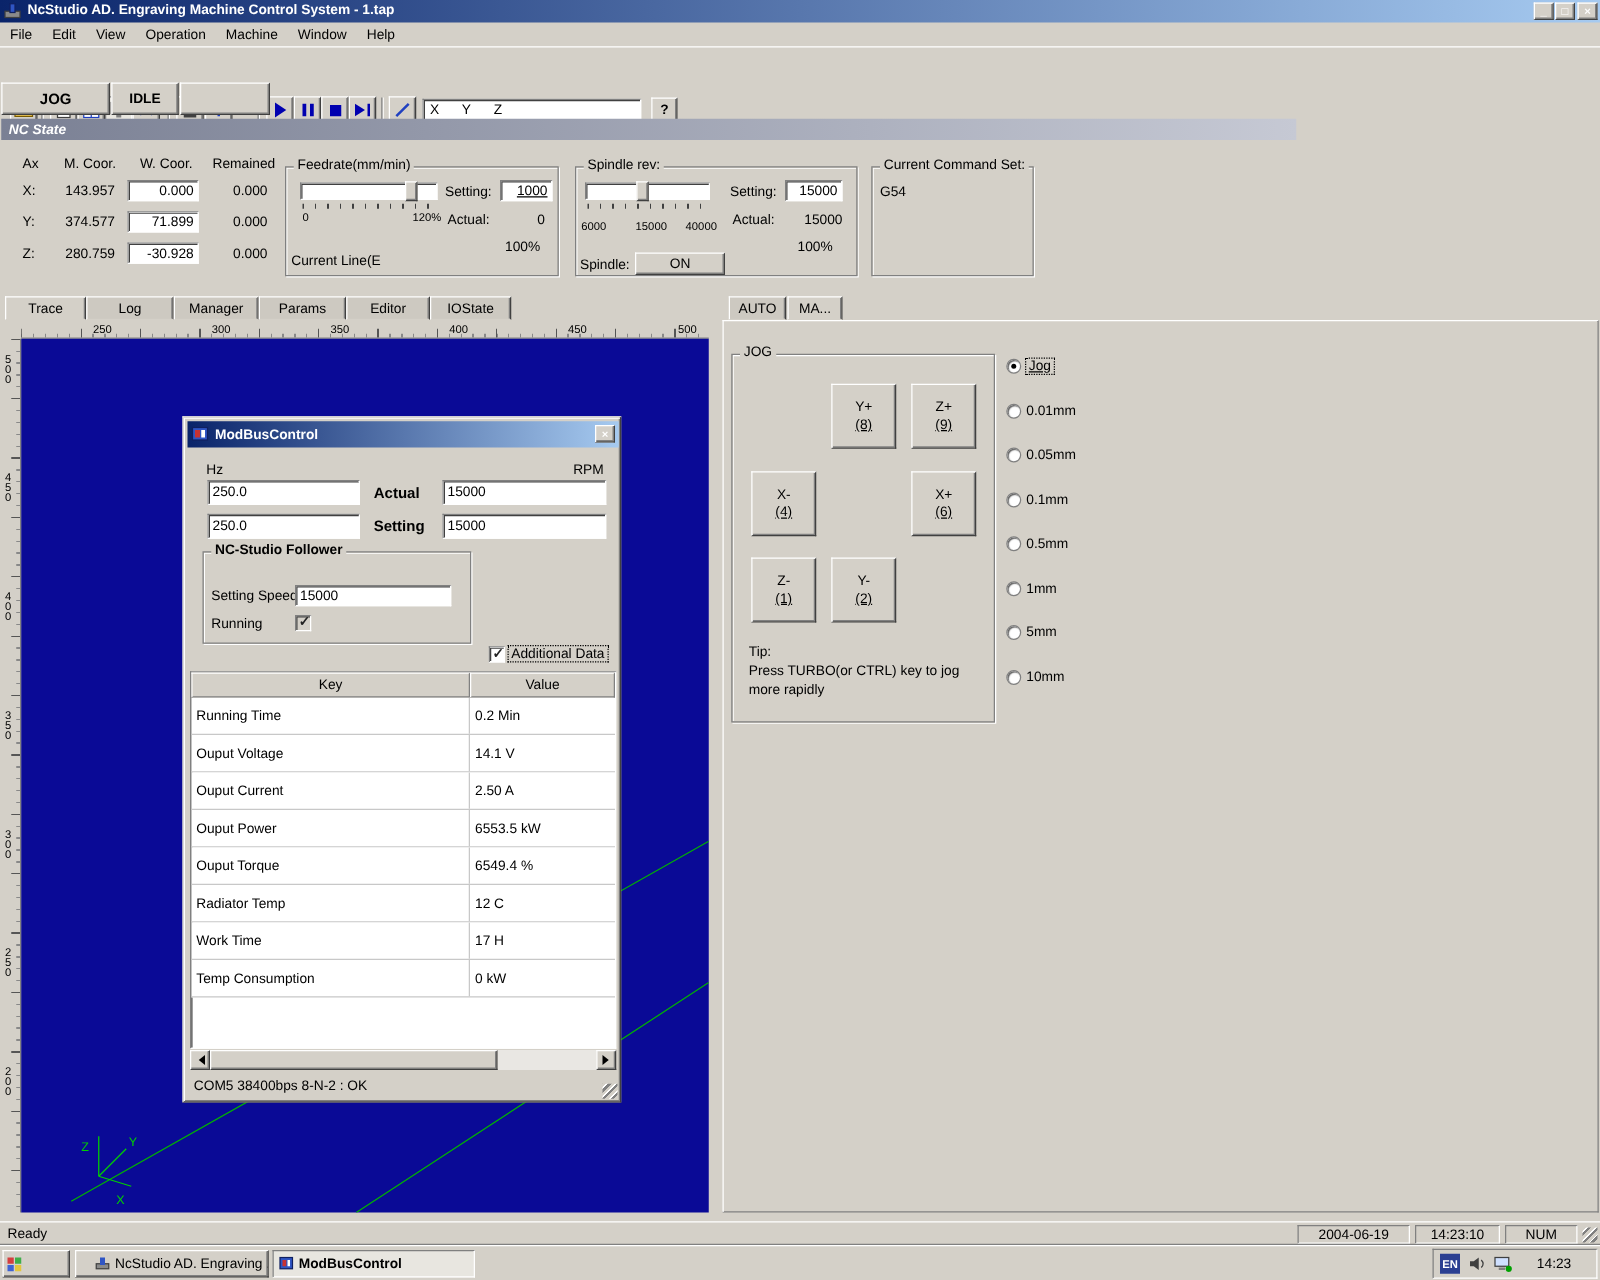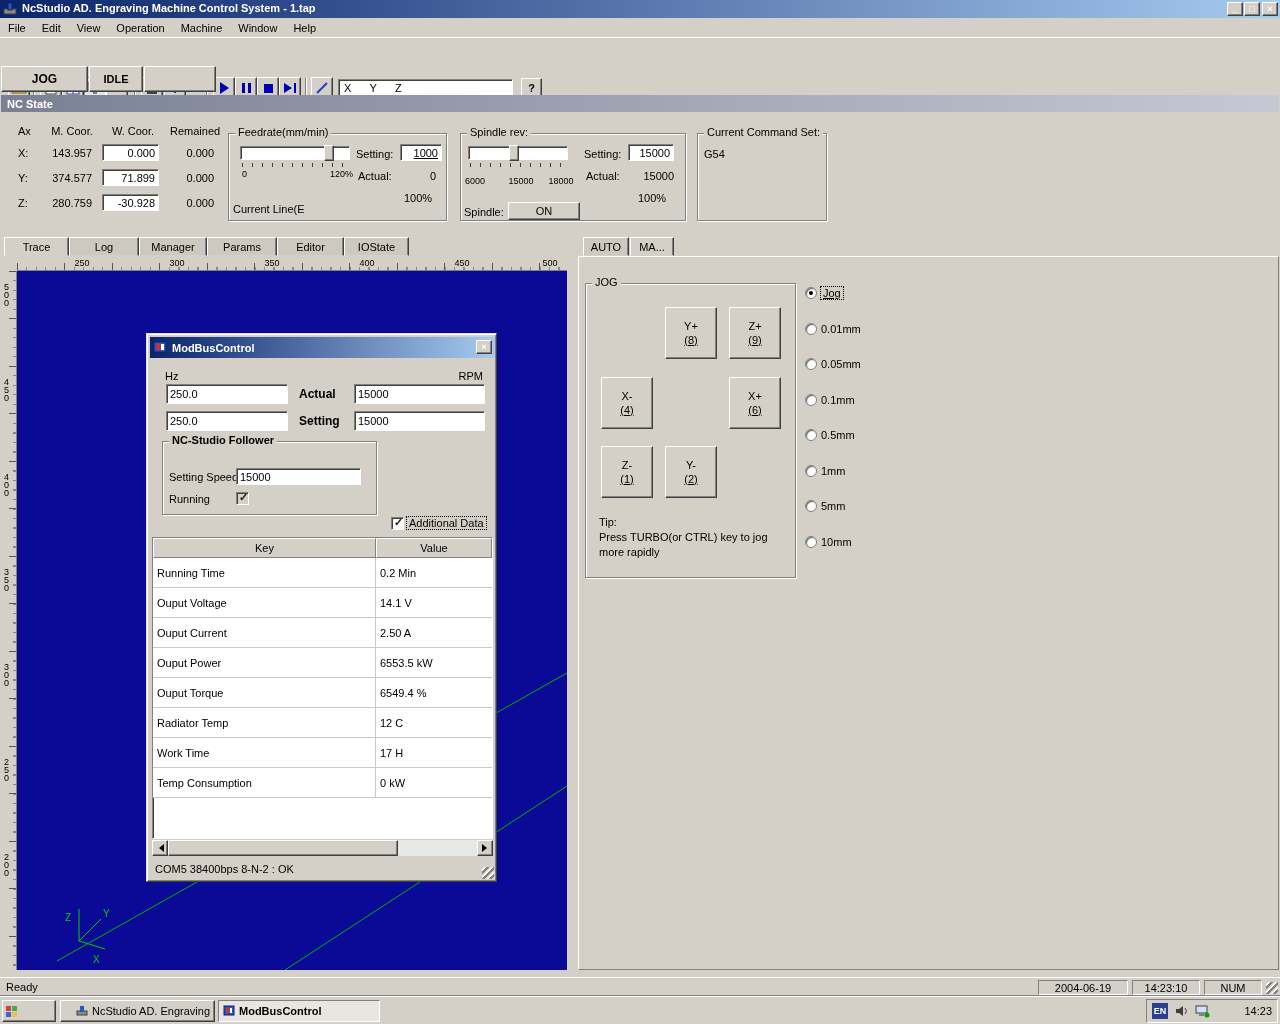--- a/index.html
+++ b/index.html
@@ -141,21 +141,21 @@
     <span class="menuitem">Operation</span>
     <span class="menuitem">Machine</span>
     <span class="menuitem">Window</span>
     <span class="menuitem">Help</span>
   </div>
 
   <div class="abs r ct" style="left:1px;top:66px;width:87px;height:26px;font-weight:bold;font-size:12px;">JOG</div>
   <div class="abs r ct" style="left:89px;top:66px;width:54px;height:26px;font-weight:bold;">IDLE</div>
   <div class="abs r" style="left:144px;top:66px;width:72px;height:26px;"></div>
 
-  <div class="abs cl" style="left:1px;top:95px;width:1278px;height:17px;background:linear-gradient(90deg,#7a8094,#c6c9d4);">
+  <div class="abs cl" style="left:1px;top:95px;width:1036px;height:17px;background:linear-gradient(90deg,#7a8094,#c6c9d4);font-style:italic;">
     <span style="color:#fff;font-weight:bold;padding-left:6px;">NC State</span>
   </div>
 
   <span class="abs" style="left:18px;top:125px;">Ax</span>
   <span class="abs" style="left:46px;top:125px;width:52px;text-align:center;">M. Coor.</span>
   <span class="abs" style="left:106px;top:125px;width:54px;text-align:center;">W. Coor.</span>
   <span class="abs" style="left:170px;top:125px;width:56px;">Remained</span>
 
   <span class="abs" style="left:18px;top:147px;">X:</span>
   <span class="abs" style="left:40px;top:147px;width:52px;text-align:right;">143.957</span>
@@ -188,21 +188,21 @@
   <span class="abs" style="left:233px;top:203px;">Current Line(E</span>
 
   <div class="abs grp" style="left:460px;top:133px;width:226px;height:88px;">
     <span class="lg">Spindle rev:</span>
   </div>
   <div class="abs s" style="left:468px;top:146px;width:100px;height:14px;"></div>
   <div class="abs thumb" style="left:509px;top:145px;width:10px;height:16px;"></div>
   <div class="abs ticks" style="left:470px;top:163px;width:96px;height:4px;"></div>
   <span class="abs" style="left:462px;top:176px;width:26px;text-align:center;font-size:9px;">6000</span>
   <span class="abs" style="left:505px;top:176px;width:32px;text-align:center;font-size:9px;">15000</span>
-  <span class="abs" style="left:544px;top:176px;width:34px;text-align:center;font-size:9px;">18000</span>
+  <span class="abs" style="left:544px;top:176px;width:34px;text-align:center;font-size:9px;">40000</span>
   <span class="abs" style="left:584px;top:148px;">Setting:</span>
   <span class="abs s numfield" style="left:628px;top:144px;width:46px;height:17px;">15000</span>
   <span class="abs" style="left:586px;top:170px;">Actual:</span>
   <span class="abs" style="left:630px;top:170px;width:44px;text-align:right;">15000</span>
   <span class="abs" style="left:638px;top:192px;">100%</span>
   <span class="abs" style="left:464px;top:206px;">Spindle:</span>
   <span class="abs r ct" style="left:508px;top:202px;width:72px;height:18px;">ON</span>
 
   <div class="abs grp" style="left:697px;top:133px;width:130px;height:88px;">
     <span class="lg">Current Command Set:</span>
@@ -433,17 +433,17 @@
             <path d="M11 4 q3 3 0 6" fill="none" stroke="#404040"></path>
           </svg>
       </span>
       <span style="margin-left:4px;display:inline-flex;">
         <svg width="16" height="14">
             <rect x="2" y="2" width="11" height="7" fill="#cfe0ff" stroke="#404040"></rect>
             <rect x="5" y="10" width="5" height="2" fill="#808080"></rect>
             <circle cx="13" cy="11" r="2.5" fill="#00a000"></circle>
           </svg>
       </span>
-      <span style="margin-left:auto;margin-right:5px;">14:23</span>
+      <span style="margin-left:auto;margin-right:20px;">14:23</span>
     </span>
   </div>
 
 </div>
 
 </body></html>

